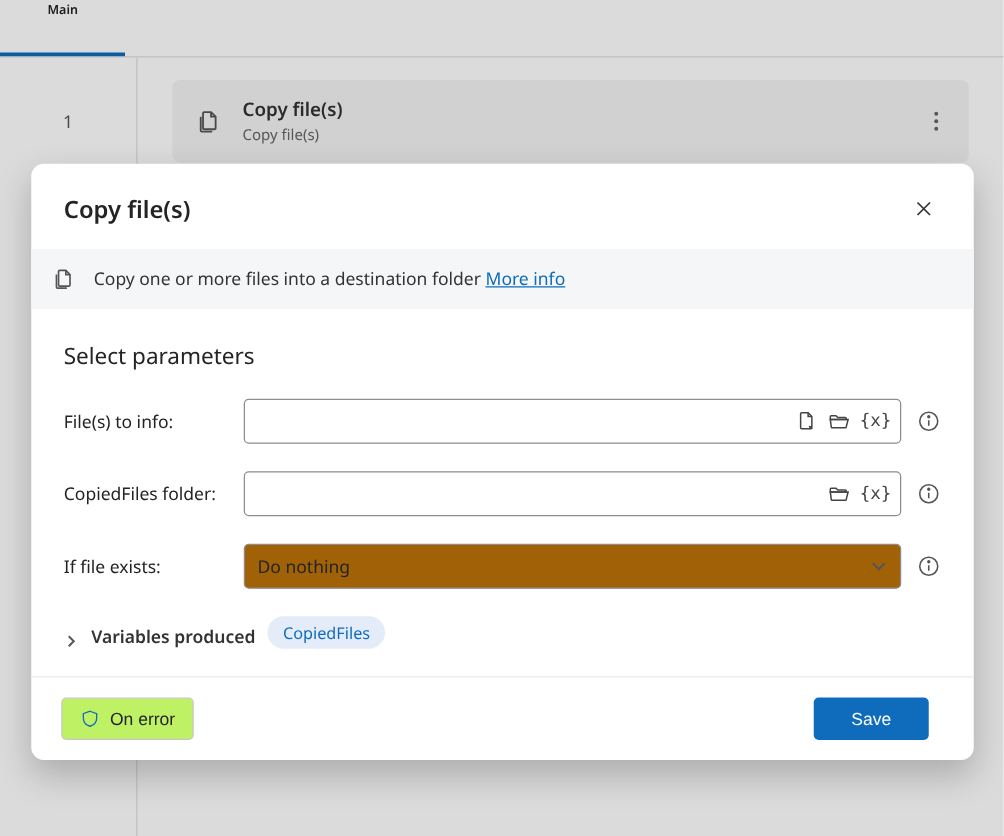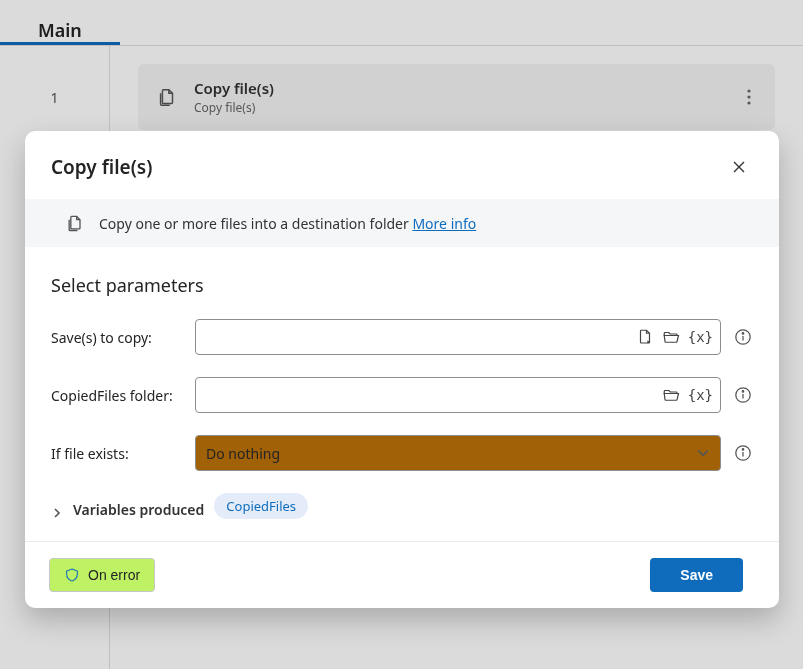--- a/index.html
+++ b/index.html
@@ -3,21 +3,21 @@
 <meta charset="utf-8">
 <style>
   * { box-sizing: border-box; }
   html, body { margin: 0; padding: 0; font-family: "Segoe UI", system-ui, sans-serif; }
   body { width: 803px; height: 669px; background: #fff; position: relative; overflow: hidden; }
 
   
   .topbar { display: flex; align-items: stretch; border-bottom: 1px solid #e0e0e0; height: 46px; background: #fff; }
   .subflows-btn { display: flex; align-items: center; gap: 8px; padding: 0 14px; font-size: 14px; color: #242424; cursor: pointer; }
   .subflows-btn .icon { color: #0f6cbd; }
-  .tab { padding: 0 38px; display: flex; align-items: flex-end; font-size: 18px; color: #242424; background: #fff; border-bottom: 3px solid transparent; font-weight: 600; }
+  .tab { padding: 0 38px; display: flex; align-items: flex-start; font-size: 10px; color: #242424; background: #fff; border-bottom: 3px solid transparent; font-weight: 600; }
   .tab.active { border-bottom-color: #0f6cbd; }
   .rest-border { flex: 1; }
 
   
   .flow-area { display: flex; height: calc(100% - 46px); }
   .gutter { width: 110px; border-right: 1px solid #e0e0e0; padding-top: 18px; text-align: center; color: #555; font-size: 14px; }
   .gutter .num { padding-top: 24px; }
   .flow-canvas { flex: 1; padding: 18px 28px 18px 28px; }
   .action-card { background: #f4f4f4; border-radius: 6px; padding: 14px 18px; display: flex; align-items: center; gap: 16px; }
   .action-card .icon { color: #555; }
@@ -28,21 +28,21 @@
 
   
   .shade { position: absolute; inset: 0; background: rgba(0,0,0,0.14); }
 
   
   .dialog { position: absolute; left: 25px; top: 131px; width: 754px; background: #fff; border-radius: 10px; box-shadow: 0 12px 28px rgba(0,0,0,0.22); overflow: hidden; }
   .dialog-header { display: flex; justify-content: space-between; align-items: center; padding: 22px 26px 18px 26px; }
   .dialog-header h1 { font-size: 19px; font-weight: 600; color: #242424; margin: 0; }
   .close-btn { background: none; border: none; padding: 6px; cursor: pointer; color: #333; }
 
-  .info-strip { background: #f5f6f8; padding: 14px 40px; display: flex; align-items: center; gap: 14px; color: #333; font-size: 14px; }
+  .info-strip { background: #f5f6f8; padding: 14px 16px; display: flex; align-items: center; gap: 14px; color: #333; font-size: 14px; }
   .info-strip a { color: #0f6cbd; text-decoration: underline; }
 
   .dialog-body { padding: 26px 26px 22px 26px; }
   .section-heading { font-size: 18px; color: #242424; margin: 0 0 22px 0; font-weight: 400; }
 
   .form-row { display: flex; align-items: center; gap: 12px; margin-bottom: 22px; }
   .form-label { width: 132px; font-size: 14px; color: #242424; flex-shrink: 0; }
   .input-wrap { flex: 1; position: relative; }
   .text-input { width: 100%; height: 36px; border: 1px solid #8d8d8d; border-radius: 4px; padding: 0 100px 0 10px; font-size: 14px; color: #242424; background: #fff; }
   .select-input { width: 100%; height: 36px; border: 1px solid #8d8d8d; border-radius: 4px; padding: 0 36px 0 10px; font-size: 14px; color: #242424; background: #a16207; display: flex; align-items: center; position: relative; }
@@ -51,21 +51,21 @@
   .info-btn { width: 20px; height: 20px; display: flex; align-items: center; justify-content: center; color: #555; flex-shrink: 0; }
 
   .vars-row { display: flex; align-items: flex-end; gap: 10px; font-size: 14px; }
   .vars-toggle-icon { color: #555; }
   .vars-label { font-weight: 600; color: #333; }
   .var-chip { background: #e3ecf8; color: #0f6cbd; border-radius: 14px; padding: 4px 12px; font-size: 13px; }
 
   .dialog-footer { border-top: 1px solid #eaeaea; padding: 16px 24px; display: flex; align-items: center; }
   .onerror-btn { display: flex; align-items: center; gap: 8px; border: 1px solid #c7c7c7; background: #bef264; border-radius: 4px; padding: 8px 14px; font-size: 14px; color: #242424; cursor: pointer; }
   .footer-spacer { flex: 1; }
-  .primary-btn { background: #0f6cbd; color: #fff; border: none; border-radius: 4px; padding: 9px 30px; font-size: 14px; font-weight: 700; cursor: pointer; margin-right: 12px; }
+  .primary-btn { background: #0f6cbd; color: #fff; border: none; border-radius: 4px; padding: 9px 30px; font-size: 14px; font-weight: 400; cursor: pointer; margin-right: 12px; }
   .secondary-btn { background: #fff; color: #242424; border: 1px solid #c7c7c7; border-radius: 4px; padding: 9px 24px; font-size: 14px; cursor: pointer; }
 
   svg { display: block; }
 </style>
 </head>
 <body>
 
 <div class="topbar">
   <div class="tab active">
     <span>Main</span>
@@ -126,21 +126,21 @@
     </span>
     <span>
       <span>Copy one or more files into a destination folder </span><a href="#">More info</a>
     </span>
   </div>
 
   <div class="dialog-body">
     <h2 class="section-heading">Select parameters</h2>
 
     <div class="form-row">
-      <div class="form-label">Save(s) to copy:</div>
+      <div class="form-label">File(s) to info:</div>
       <div class="input-wrap">
         <input type="text" class="text-input" value="" style="">
         <div class="input-icons">
           <span>
             <svg width="18" height="18" viewBox="0 0 24 24" fill="none" stroke="#444" stroke-width="1.6">
               <path d="M7 3h7l4 4v12a1 1 0 0 1-1 1H7a1 1 0 0 1-1-1V4a1 1 0 0 1 1-1z"></path>
                 <path d="M14 3v4h4"></path>
                 <path d="M15 17l3 3M18 17l-3 3" stroke-width="1.4"></path>
             </svg>
           </span>

